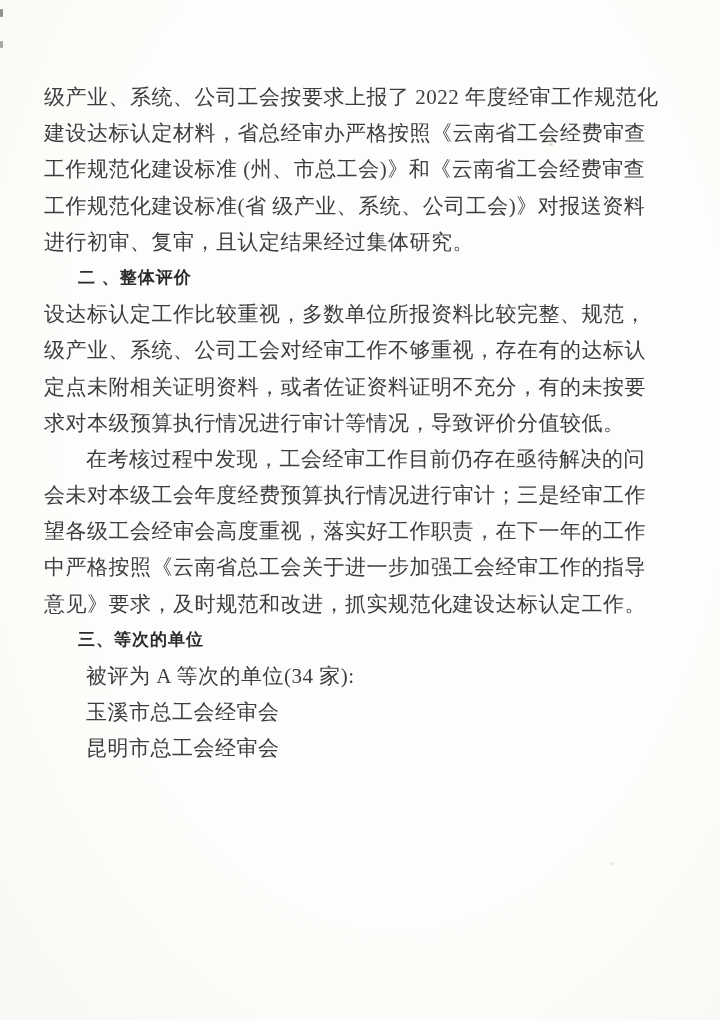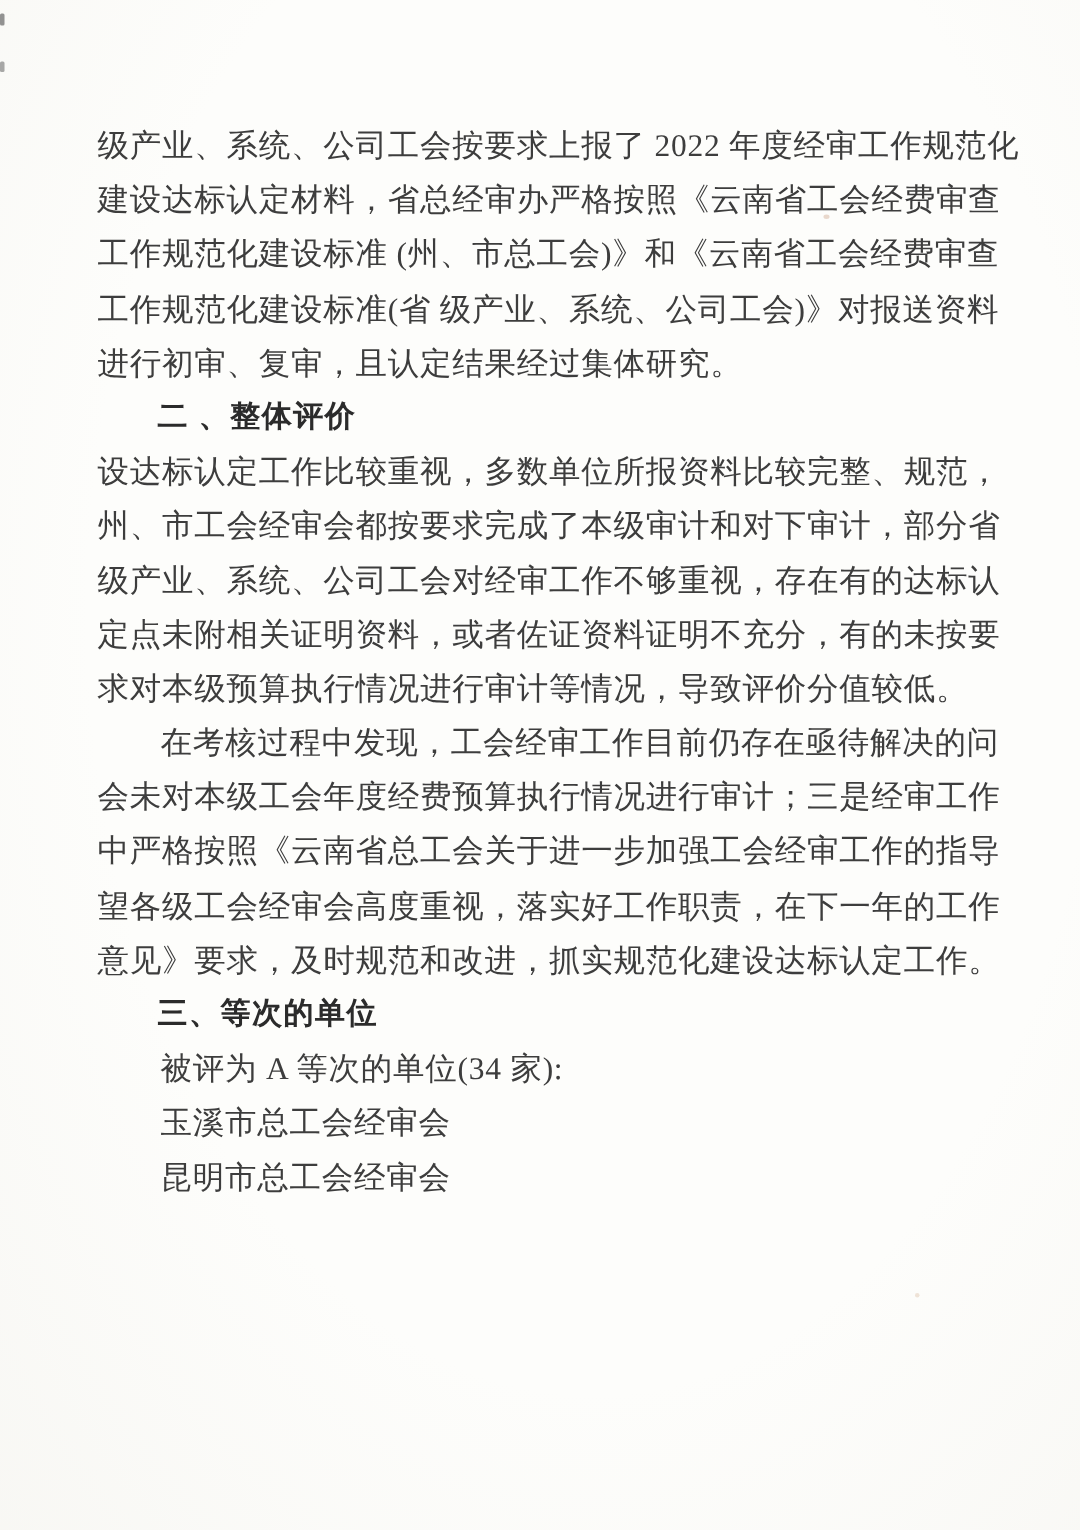--- a/index.html
+++ b/index.html
@@ -16,21 +16,21 @@
     font-family:"Liberation Serif","DejaVu Serif",serif;
   }
   .page{
     position:absolute;inset:0;
     background:
       radial-gradient(ellipse at 55% 40%, rgba(255,255,255,0) 60%, rgba(225,222,212,0.18) 100%),
       var(--paper);
   }
   .textblock{
     position:absolute;
-    left:65px;top:79px;width:600px;
+    left:44px;top:79px;width:600px;
     color:var(--ink);
     font-size:21px;
     letter-spacing:0.5px;
     filter:blur(0.3px);
   }
   .line{
     height:36.2px;
     line-height:36.2px;
     white-space:nowrap;
     text-align:justify;
@@ -40,21 +40,21 @@
     text-align:center;
     text-align-last:left;
   }
   .line.indent{
     text-indent:2em;
   }
   .line.heading{
     font-family:"Liberation Sans","DejaVu Sans",sans-serif;
     font-weight:700;
     color:var(--heading-ink);
-    font-size:20px;
+    font-size:17px;
     text-align:right;
     text-align-last:left;
     text-indent:2em;
     letter-spacing:1px;
   }
   
   .artifact{position:absolute;background:#6f6f6f;border-radius:1px;}
   .a1{left:0;top:9px;width:3px;height:8px;opacity:.75;}
   .a2{left:0;top:41px;width:3px;height:7px;opacity:.6;}
   .speck{position:absolute;width:4px;height:3px;border-radius:50%;
@@ -71,29 +71,28 @@
 
     <div class="line">级产业、系统、公司工会按要求上报了 2022 年度经审工作规范化</div>
     <div class="line">建设达标认定材料，省总经审办严格按照《云南省工会经费审查</div>
     <div class="line">工作规范化建设标准 (州、市总工会)》和《云南省工会经费审查</div>
     <div class="line">工作规范化建设标准(省 级产业、系统、公司工会)》对报送资料</div>
     <div class="line end">进行初审、复审，且认定结果经过集体研究。</div>
 
     <div class="line heading">二 、整体评价</div>
 
     <div class="line">设达标认定工作比较重视，多数单位所报资料比较完整、规范，</div>
-    <div class="line">州、市工会经审会都按要求完成了本级审计和对下审计，部分省</div>
     <div class="line">级产业、系统、公司工会对经审工作不够重视，存在有的达标认</div>
     <div class="line">定点未附相关证明资料，或者佐证资料证明不充分，有的未按要</div>
     <div class="line end">求对本级预算执行情况进行审计等情况，导致评价分值较低。</div>
 
     <div class="line indent">在考核过程中发现，工会经审工作目前仍存在亟待解决的问</div>
     <div class="line">会未对本级工会年度经费预算执行情况进行审计；三是经审工作</div>
+    <div class="line">望各级工会经审会高度重视，落实好工作职责，在下一年的工作</div>
     <div class="line">中严格按照《云南省总工会关于进一步加强工会经审工作的指导</div>
-    <div class="line">望各级工会经审会高度重视，落实好工作职责，在下一年的工作</div>
     <div class="line end">意见》要求，及时规范和改进，抓实规范化建设达标认定工作。</div>
 
     <div class="line heading">三、等次的单位</div>
 
     <div class="line end indent">被评为 A 等次的单位(34 家):</div>
     <div class="line end indent">玉溪市总工会经审会</div>
     <div class="line end indent">昆明市总工会经审会</div>
 
   </div>
 

